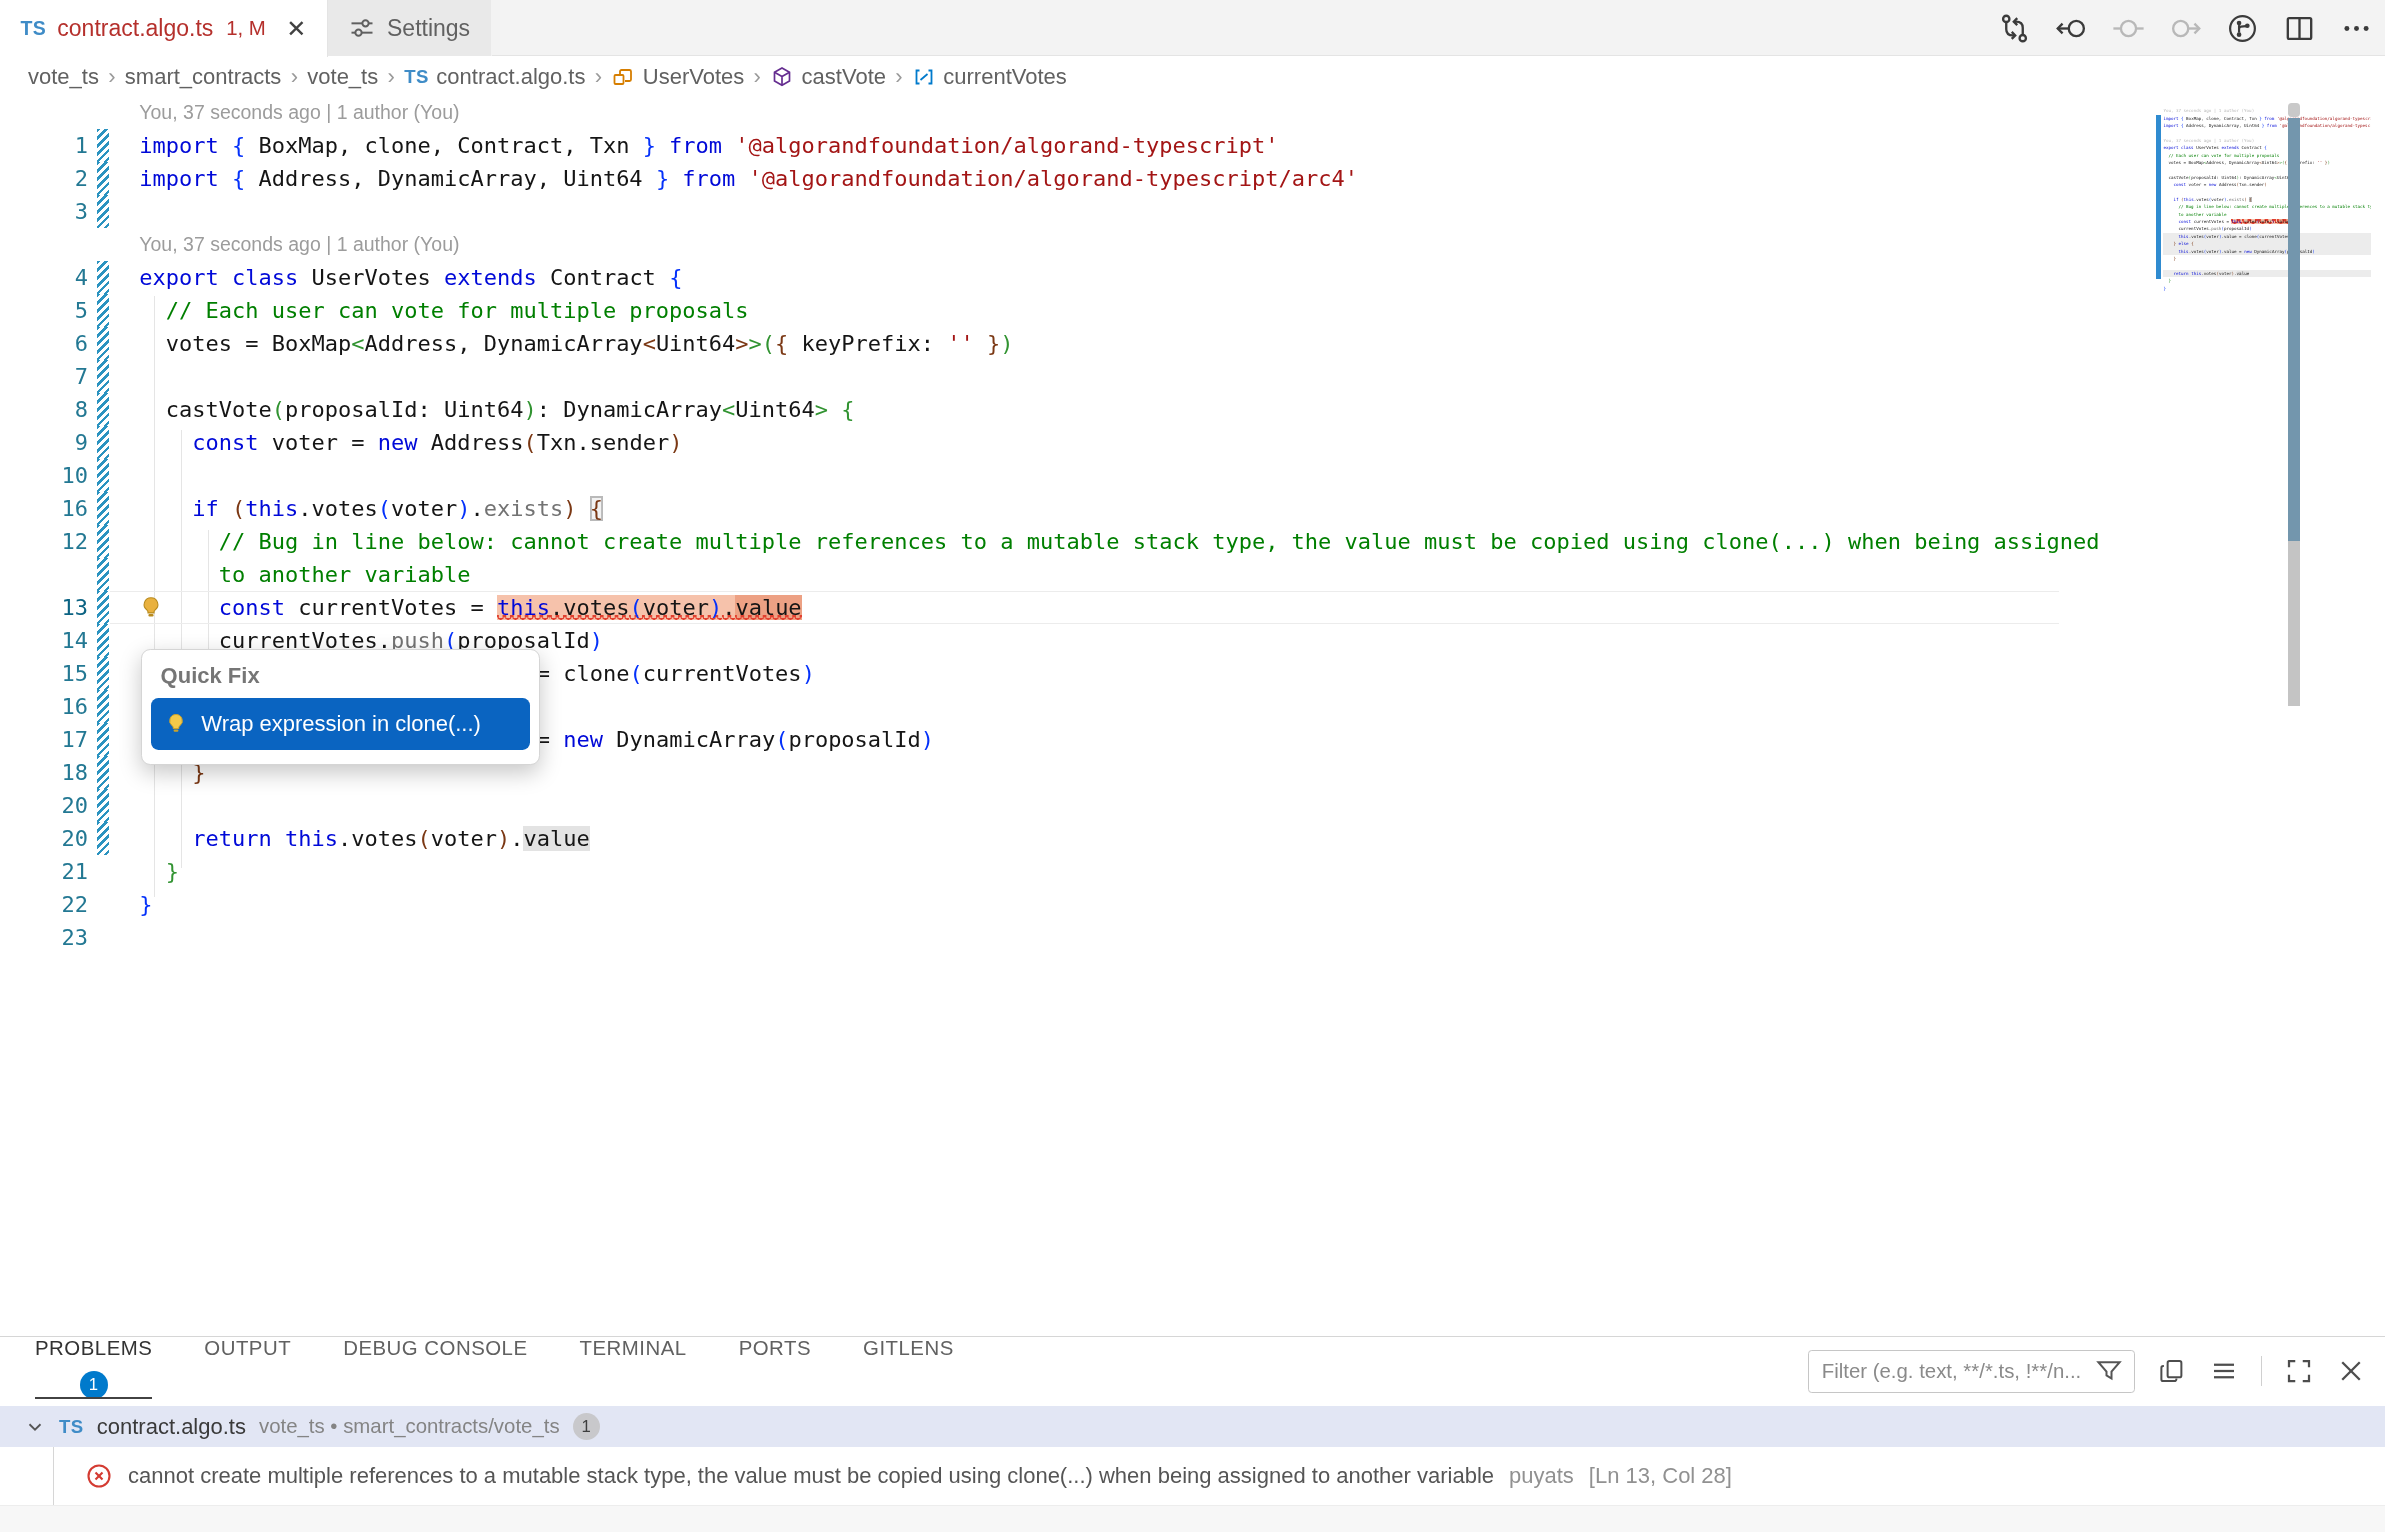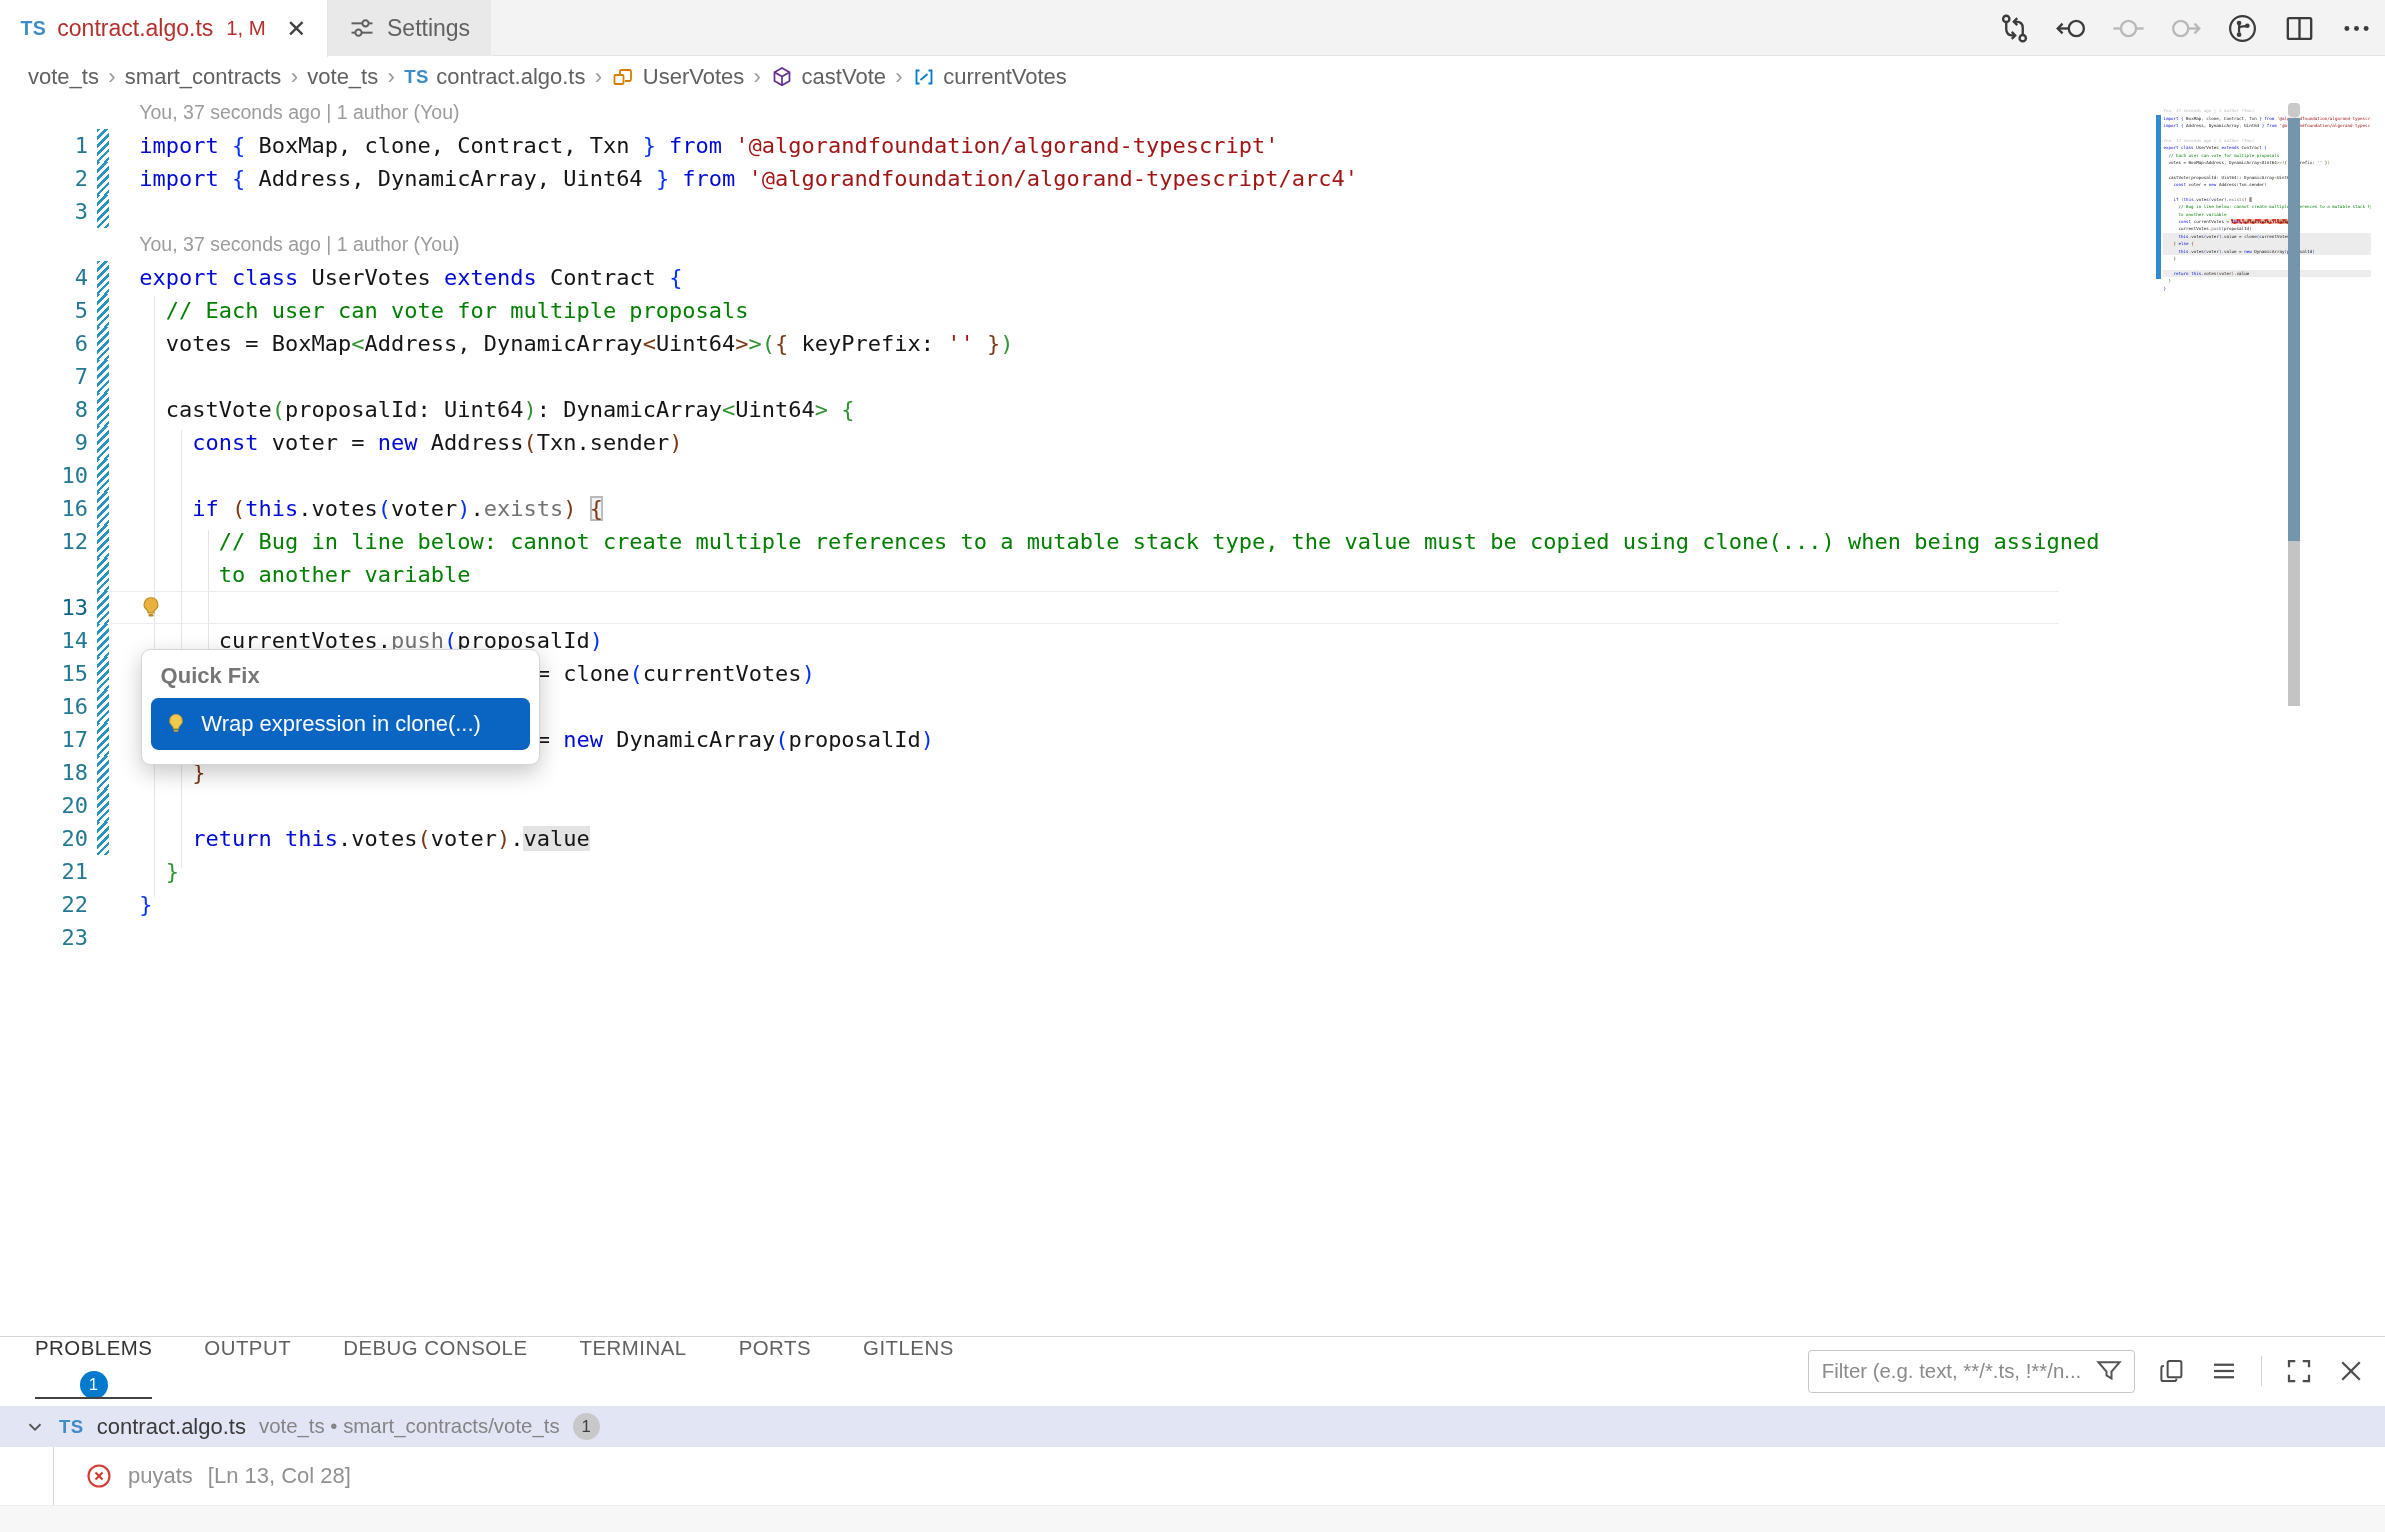--- a/index.html
+++ b/index.html
@@ -300,20 +300,21 @@
           <div class="code"><span class="c">      // Bug in line below: cannot create multiple references to a mutable stack type, the value must be copied using clone(...) when being assigned</span></div>
         </div>
         <div class="row">
           <div class="ln"></div>
           <div class="hatch on"></div>
           <div class="code"><span class="c">      to another variable</span></div>
         </div>
         <div class="row cur">
           <div class="ln">13</div>
           <div class="hatch on"></div>
+          <div class="code"><span class="t">      </span><span class="kw">const</span><span class="t"> currentVotes = </span><span class="kw err">this</span><span class="t err">.votes</span><span class="b1 err">(</span><span class="t err">voter</span><span class="b1 err">)</span><span class="t err">.</span><span class="t err2">value</span></div>
           <svg class="bulb" viewBox="0 0 24 24">
             <path fill="#e9b13e" stroke="#b88a1d" stroke-width="1" d="M12 2.5a6.3 6.3 0 0 1 3.7 11.4c-.5.4-.9 1-.9 1.7v.9H9.2v-.9c0-.7-.4-1.3-.9-1.7A6.3 6.3 0 0 1 12 2.5z"></path>
             <rect x="9.6" y="17.6" width="4.8" height="2.3" rx="1" fill="#b88a1d"></rect>
           </svg>
         </div>
         <div class="row">
           <div class="ln">14</div>
           <div class="hatch on"></div>
           <div class="code"><span class="t">      currentVotes.</span><span class="fn">push</span><span class="b1">(</span><span class="t">proposalId</span><span class="b1">)</span></div>
         </div>
@@ -473,20 +474,21 @@
       <span class="fpath">vote_ts • smart_contracts/vote_ts</span>
       <span class="gbadge">1</span>
     </div>
     <div id="error-row">
       <div class="tguide"></div>
       <svg viewBox="0 0 24 24" fill="none" stroke="#d43b32" stroke-width="1.8" style="width:28px;height:28px;flex:none;">
         <circle cx="12" cy="12" r="9"></circle>
           <line x1="9" y1="9" x2="15" y2="15"></line>
           <line x1="15" y1="9" x2="9" y2="15"></line>
       </svg>
+      <span class="emsg">cannot create multiple references to a mutable stack type, the value must be copied using clone(...) when being assigned to another variable</span>
       <span class="esrc">puyats</span>
       <span class="eloc">[Ln 13, Col 28]</span>
     </div>
     <div id="panel-rest"></div>
   </div>
 
 </div>
 
 
 </body></html>

